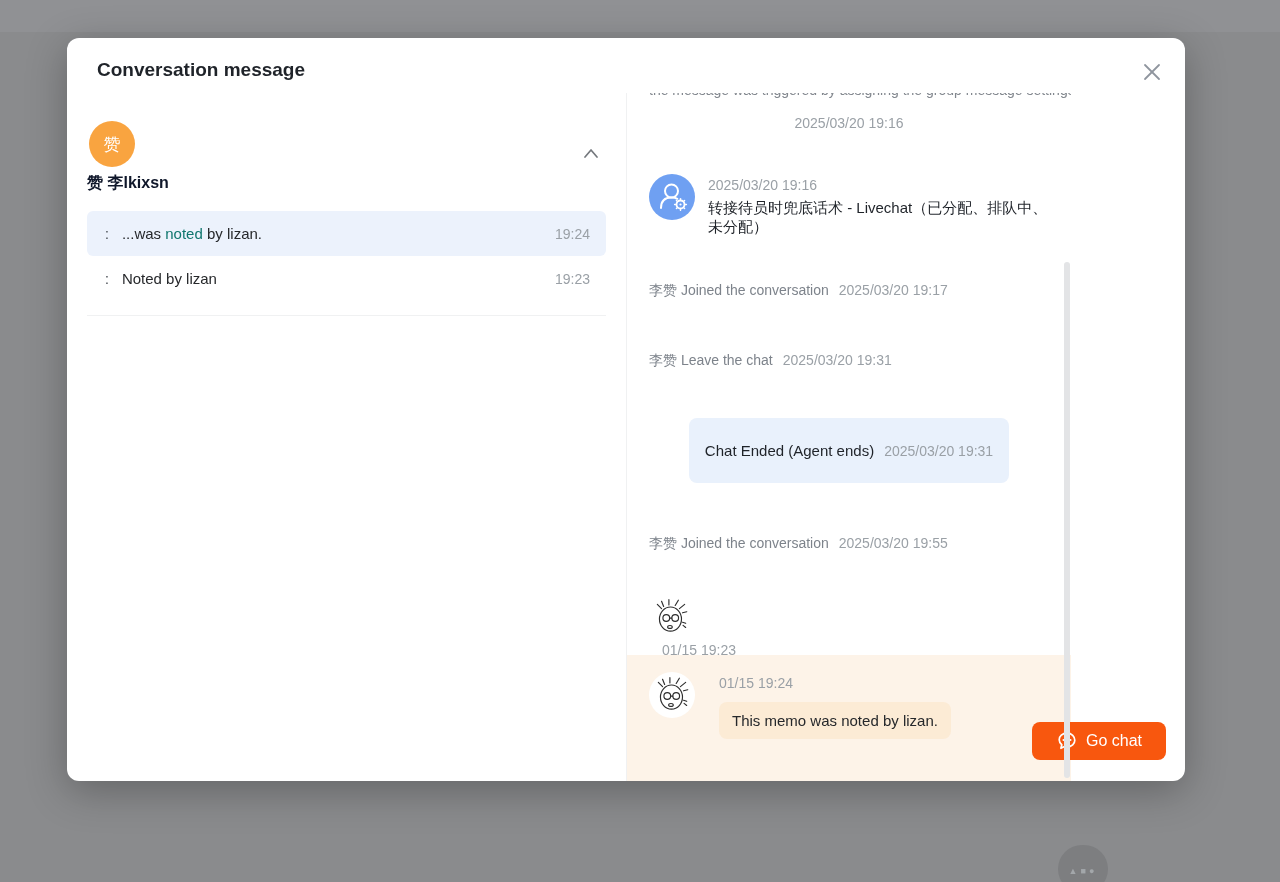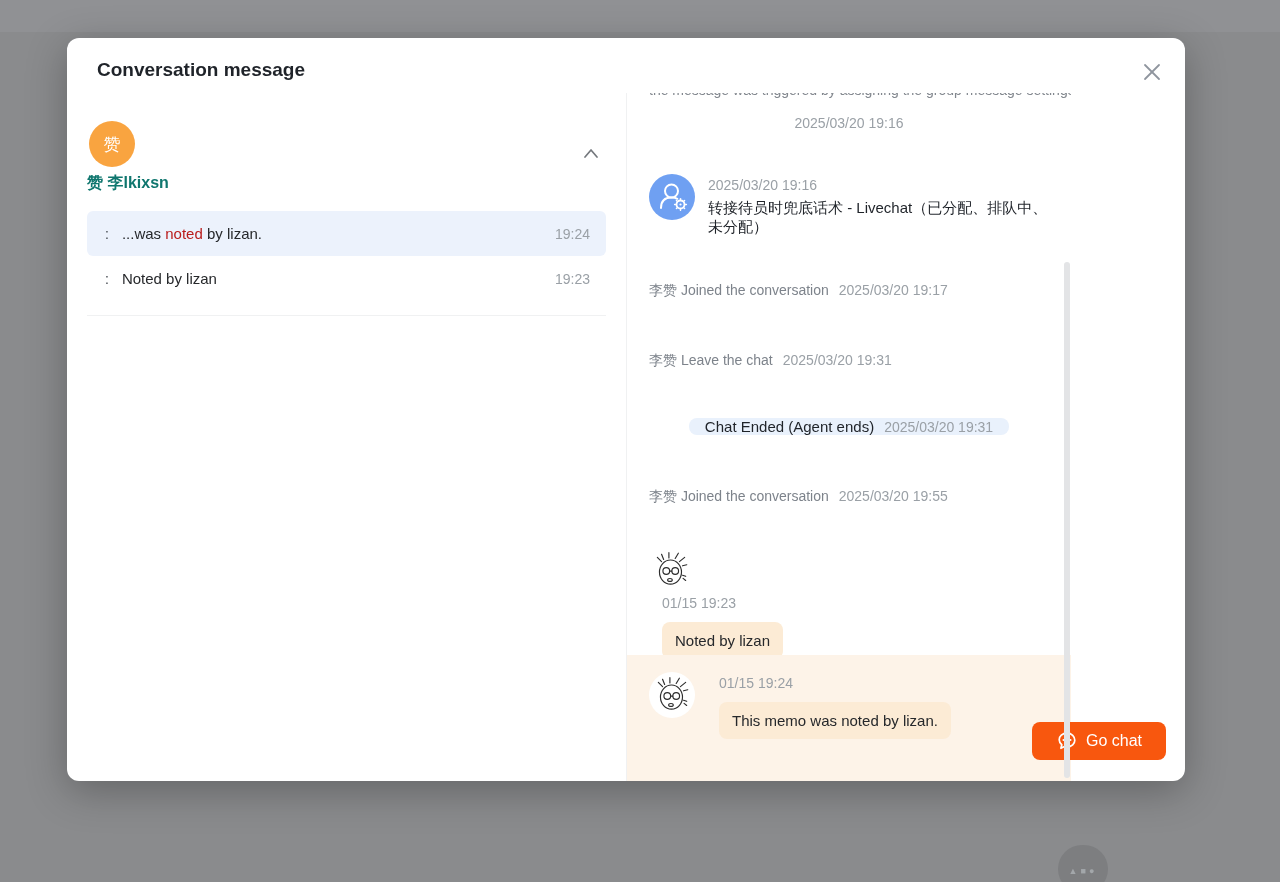--- a/index.html
+++ b/index.html
@@ -40,30 +40,30 @@
 
   
   .left-panel { width:559px; padding:0 20px; position:relative; }
   .orange-avatar {
     position:absolute; left:22px; top:28px; width:46px; height:46px;
     border-radius:50%; background:#f9a440;
     display:flex; align-items:center; justify-content:center;
     color:#fff; font-size:17px;
   }
   .collapse-chevron { position:absolute; left:514px; top:52px; width:20px; height:18px; cursor:pointer; }
-  .contact-name { position:absolute; left:20px; top:80px; font-size:16px; font-weight:700; color:#0f766e; }
+  .contact-name { position:absolute; left:20px; top:80px; font-size:16px; font-weight:700; color:#0f172a; }
   .note-list { position:absolute; left:20px; top:118px; width:519px; }
   .note-item {
     height:45px; border-radius:6px; display:flex; align-items:center;
     padding:0 16px 0 18px; font-size:15px; color:#26282b; cursor:pointer;
   }
   .note-item.selected { background:#ecf2fc; }
   .note-prefix { color:#41464d; margin-right:13px; font-size:14px; }
   .note-text { flex:1; white-space:nowrap; overflow:hidden; }
-  .note-text .hl { color:#b91c1c; }
+  .note-text .hl { color:#0f766e; }
   .note-time { color:#9aa0a6; font-size:14px; margin-left:30px; }
   .note-divider { height:1px; background:#f0f1f2; margin-top:14px; }
 
   
   .right-panel {
     width:445px; border-left:1px solid #f0f1f2;
     display:flex; flex-direction:column; position:relative;
   }
   .chat-scroll { flex:1; overflow:hidden; padding:0 22px; }
 
@@ -82,21 +82,21 @@
   .msg-time { color:#9aa0a6; font-size:14px; }
   .msg-plain { margin-top:6px; font-size:15px; color:#1f2329; }
 
   .sys-line { font-size:14px; margin-top:45px; color:#7d838b; }
   .sys-line .sys-ts { color:#9aa0a6; margin-left:10px; }
   .sys-line.gap-lg { margin-top:52px; }
 
   .ended-pill-wrap { text-align:center; margin-top:48px; }
   .ended-pill {
     display:inline-block; background:#e9f1fc; border-radius:8px;
-    padding:0 16px; font-size:15px; color:#1f2329;
+    padding:24px 16px; font-size:15px; color:#1f2329;
   }
   .ended-pill .sys-ts { color:#9aa0a6; margin-left:10px; font-size:14px; }
 
   .cust-row { display:flex; margin-top:42px;flex-direction:column; }
   .sketch-avatar { width:44px; height:44px; flex:none; border-radius:50%;
     display:flex; align-items:center; justify-content:center; }
   .sketch-avatar.on-peach { background:#ffffff; width:46px; height:46px; }
   .bubble {
     display:inline-block; margin-top:11px; background:#fcebd5; border-radius:8px;
     padding:10px 13px; font-size:15px; color:#26282b;

